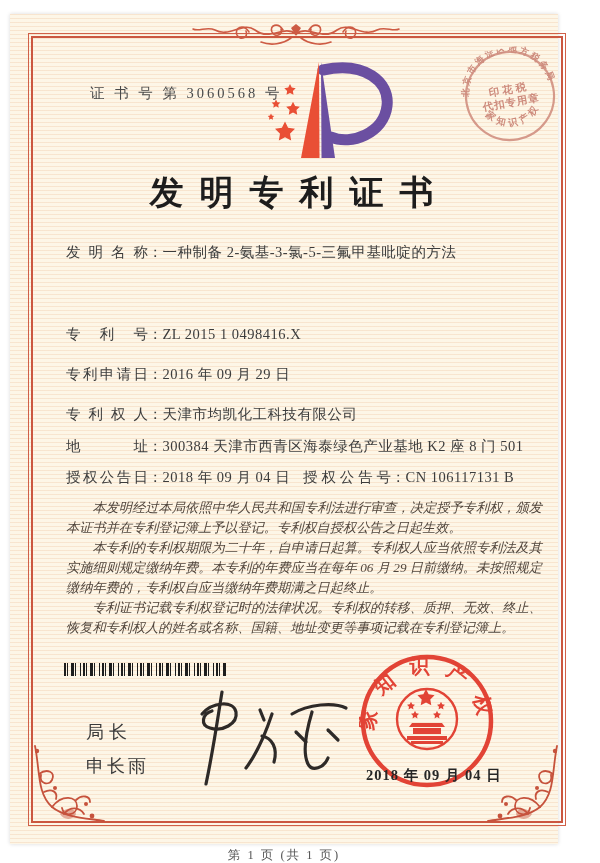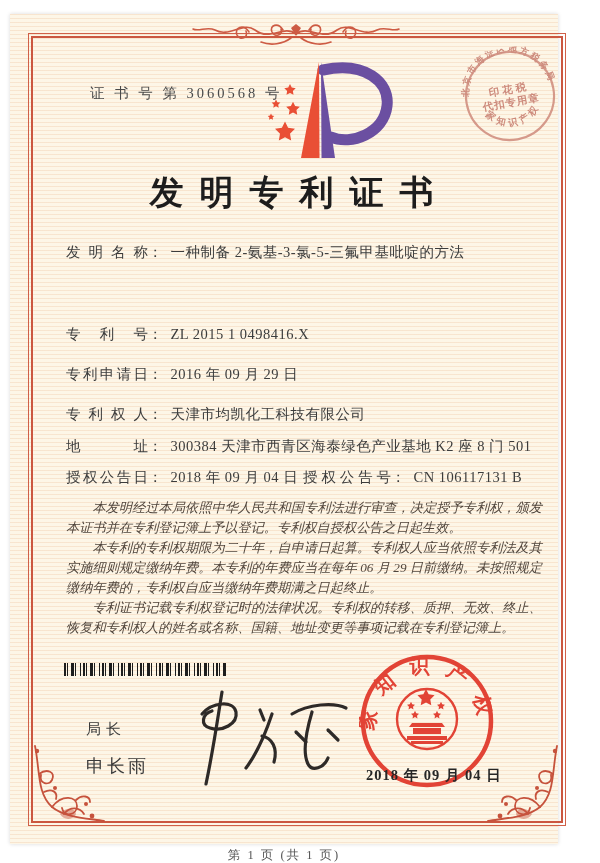--- a/index.html
+++ b/index.html
@@ -15,29 +15,29 @@
   .corner.bl{left:20px;top:730px;}
   .corner.br{left:474px;top:730px;transform:scaleX(-1);}
   .certno{position:absolute;left:80px;top:70px;font-size:14.5px;letter-spacing:3px;color:#4a4a4a;}
   .logo{position:absolute;left:233px;top:46px;width:150px;height:102px;}
   .taxstamp{position:absolute;left:452px;top:34px;width:96px;height:96px;transform:rotate(-10deg);opacity:.85;z-index:4;}
   .title{position:absolute;left:0;right:0;top:156px;text-align:center;font-size:34px;font-weight:600;
     color:#1d1d1d;letter-spacing:16px;text-indent:16px;padding-left:15px;}
   .frow{position:absolute;left:56px;right:26px;white-space:nowrap;font-size:14.5px;color:#3c3c3c;}
   .flabel{display:inline-block;width:82px;text-align:justify;text-align-last:justify;vertical-align:bottom;}
   .fcolon{display:inline-block;}
-  .fvalue{margin-left:8px;letter-spacing:0.5px;}
+  .fvalue{margin-left:0;letter-spacing:0.5px;}
   .pair2{position:absolute;left:237px;top:0;white-space:nowrap;}
   .pair2 .flabel{width:88px;}
   .bodytext{position:absolute;left:56px;top:484px;width:476px;font-size:13.2px;line-height:20px;
     color:#50453c;text-align:justify;font-style:italic;}
   .bodytext p{margin:0;text-indent:2em;}
   .barcode{position:absolute;left:54px;top:649px;width:163px;height:13px;
     background:repeating-linear-gradient(90deg,#1d1d1d 0 2px,transparent 2px 3px,#1d1d1d 3px 4px,transparent 4px 7px,#1d1d1d 7px 10px,transparent 10px 11px,#1d1d1d 11px 12px,transparent 12px 16px,#1d1d1d 16px 17px,transparent 17px 19px);}
-  .signer-pos{position:absolute;left:76px;top:706px;font-size:15px;letter-spacing:5px;color:#3a3a3a;
+  .signer-pos{position:absolute;left:76px;top:706px;font-size:18px;letter-spacing:5px;color:#3a3a3a;
     font-family:"Liberation Sans","DejaVu Sans",sans-serif;}
   .signer-name{position:absolute;left:76px;top:740px;font-size:18px;letter-spacing:3px;color:#3a3a3a;
     font-family:Liberation Sans, sans-serif;}
   .signature{position:absolute;left:178px;top:666px;width:165px;height:115px;z-index:2;}
   .officeseal{position:absolute;left:349px;top:639px;width:136px;height:136px;z-index:4;opacity:.92;}
   .sealdate{position:absolute;left:356px;top:752px;font-size:14.5px;font-weight:600;color:#262626;
     letter-spacing:1px;z-index:5;}
   .footer{position:absolute;left:0;right:0;top:789px;text-align:center;font-size:12.5px;color:#555;
     letter-spacing:2px;margin-top:44px;}
 </style>

